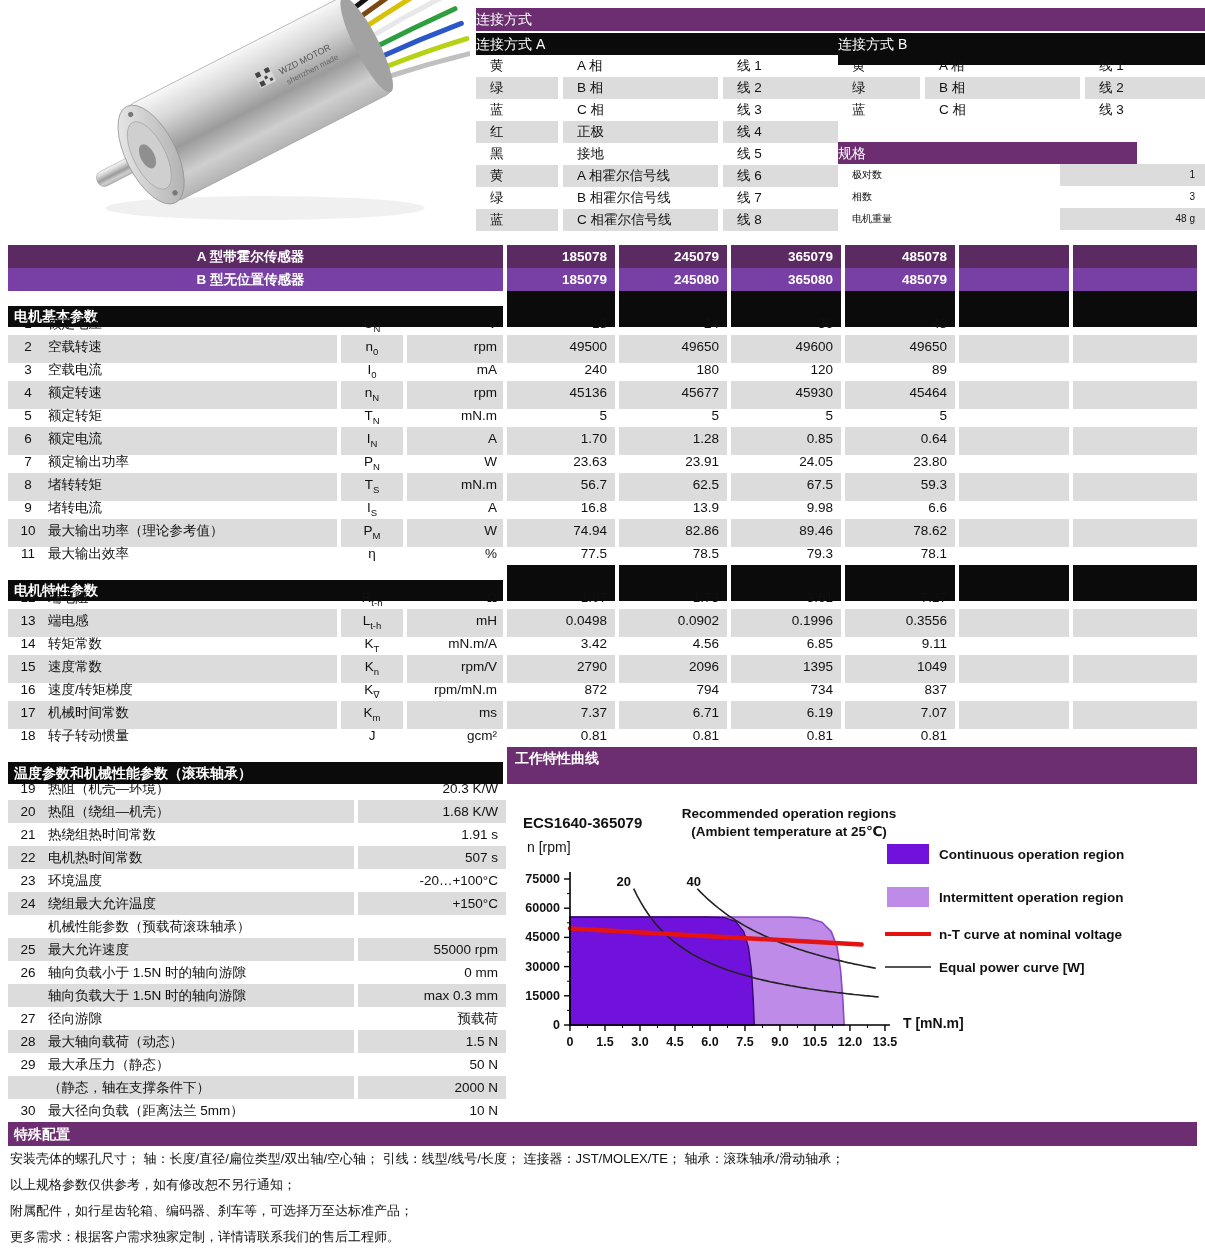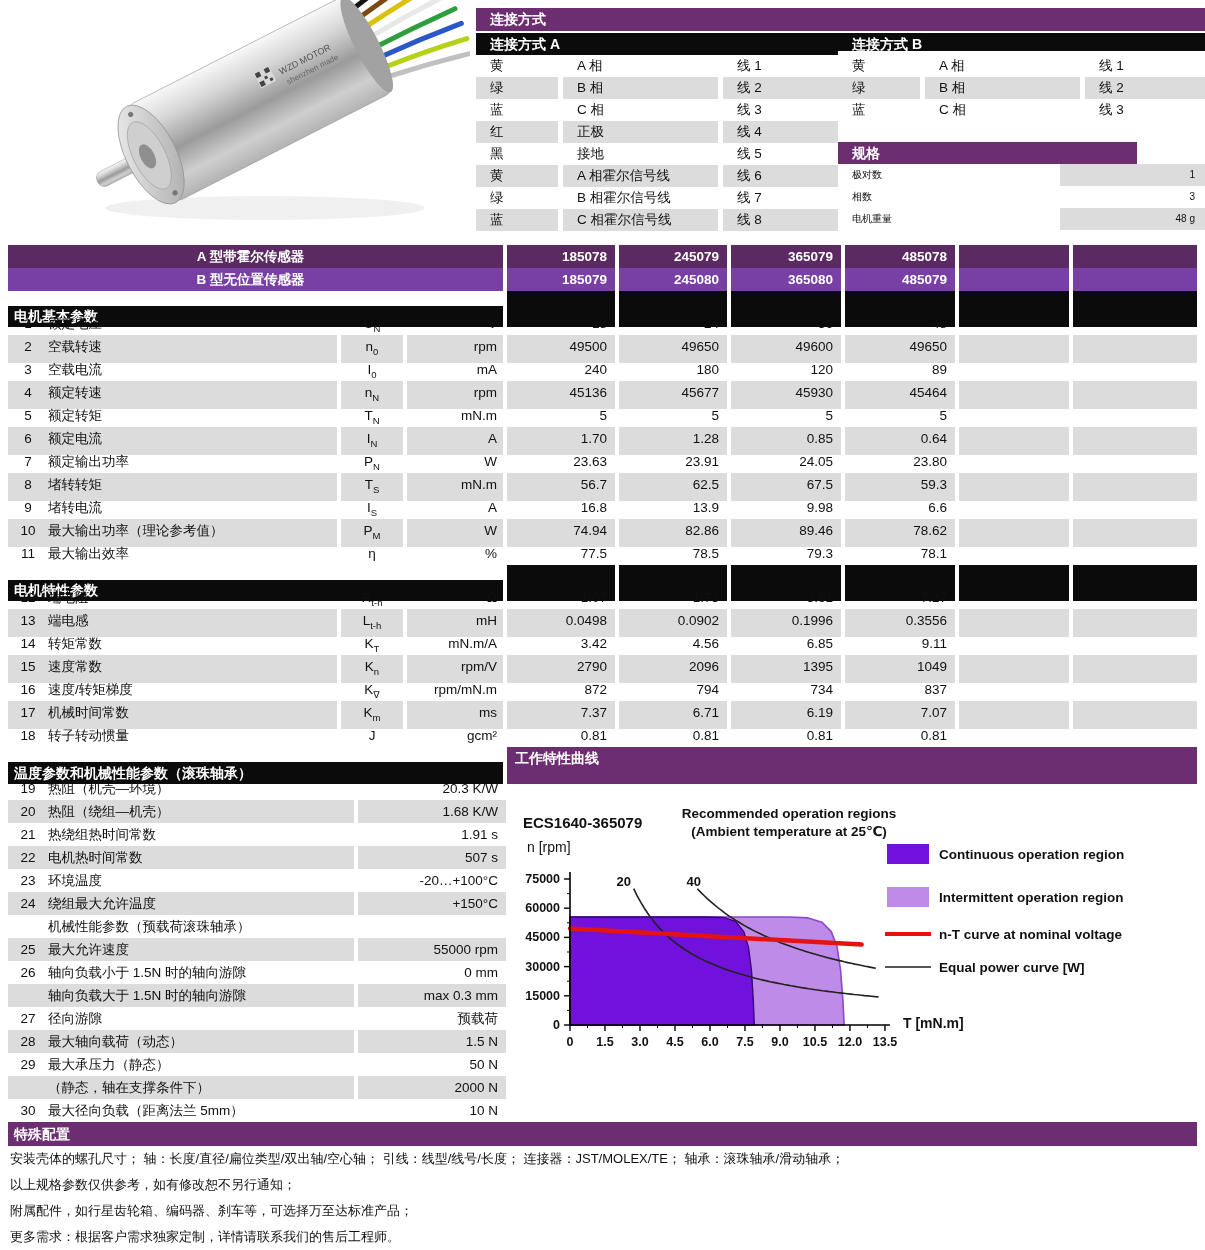--- a/index.html
+++ b/index.html
@@ -1,19 +1,19 @@
 <!DOCTYPE html>
 <html><head>
 <meta charset="utf-8">
 <style>
   html,body { margin:0; padding:0; background:#fff; }
   .page { position:relative; width:1205px; height:1250px; background:#fff; overflow:hidden;
           font-family:"Liberation Sans","DejaVu Sans",sans-serif; color:#111; }
   .abs { position:absolute; }
-  .bar { color:#fff; font-weight:bold; font-size:14px; padding-left:14px; box-sizing:border-box; }
+  .bar { color:#fff; font-weight:normal; font-size:14px; box-sizing:border-box; }
   .purple { background:#6C2E70; }
   .blackbg { background:#0B0B0B; }
 
   
   .crow { display:grid; height:22px; line-height:22px; font-size:13.5px; }
   .ca { grid-template-columns:82px 155px 115px; column-gap:5px; }
   .cb { grid-template-columns:82px 155px 120px; column-gap:5px; }
   .cc { padding-left:14px; white-space:nowrap; }
   .g  { background:#DCDCDC; }
 
@@ -97,21 +97,21 @@
           <rect x="8" y="8" width="3" height="3"></rect>
         <rect x="12" y="12" width="3" height="3"></rect>
       </g>
       <text x="142" y="-12" font-size="9" fill="#555">WZD MOTOR</text>
       <text x="144" y="0" font-size="8" fill="#666">shenzhen made</text>
     </g>
   </svg>
 
   <div class="abs bar purple" style="left:476px; top:8px; width:729px; height:23px; line-height:23px;">连接方式</div>
   <div class="abs bar blackbg" style="left:476px; top:33px; width:362px; height:22px; line-height:22px;">连接方式 A</div>
-  <div class="abs bar blackbg" style="left:838px; top:33px; width:367px; height:18px; line-height:22px;">连接方式 B</div>
+  <div class="abs bar blackbg" style="left:838px; top:33px; width:367px; height:32px; line-height:22px;">连接方式 B</div>
 
   <div class="abs" style="left:476px; top:55px; width:362px;" id="connA">
       <div class="crow ca">
         <div class="cc">黄</div>
         <div class="cc">A 相</div>
         <div class="cc">线 1</div>
       </div>
       <div class="crow ca">
         <div class="cc g">绿</div>
         <div class="cc g">B 相</div>

